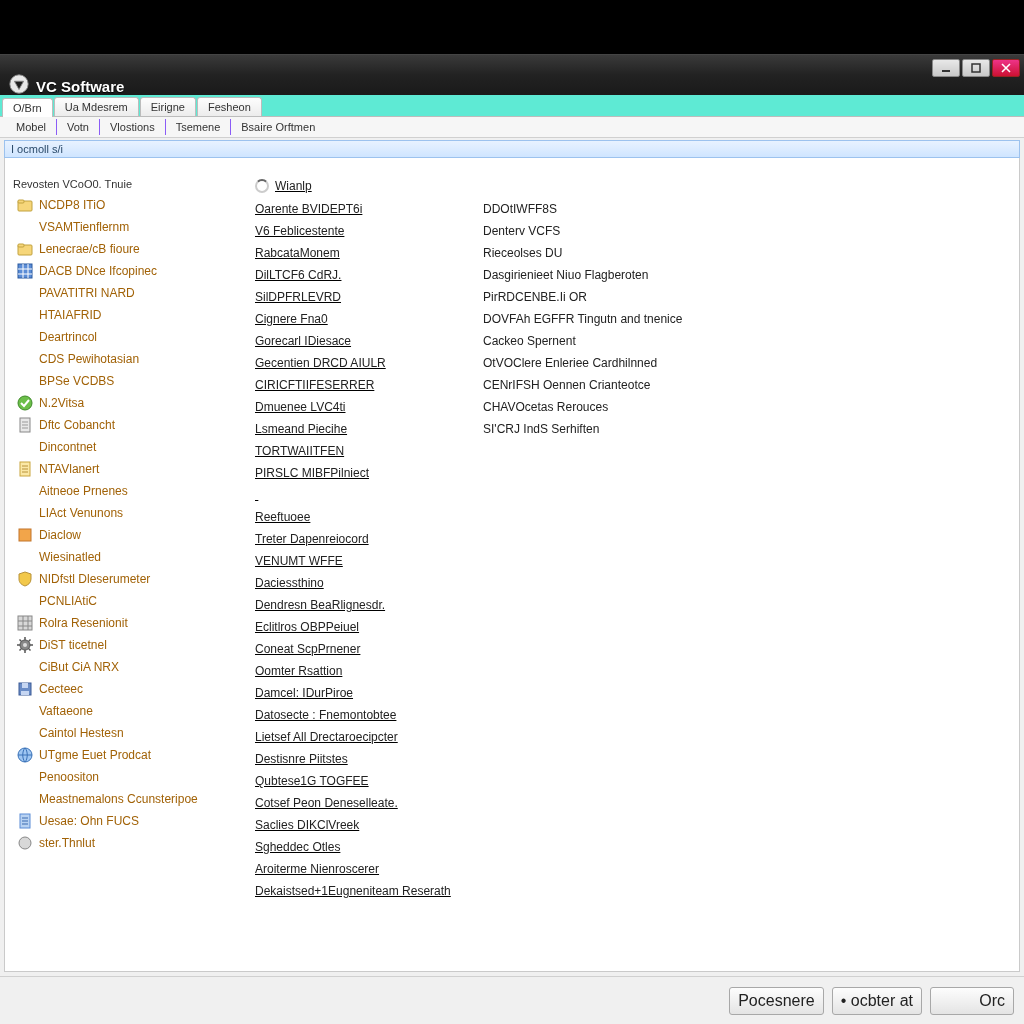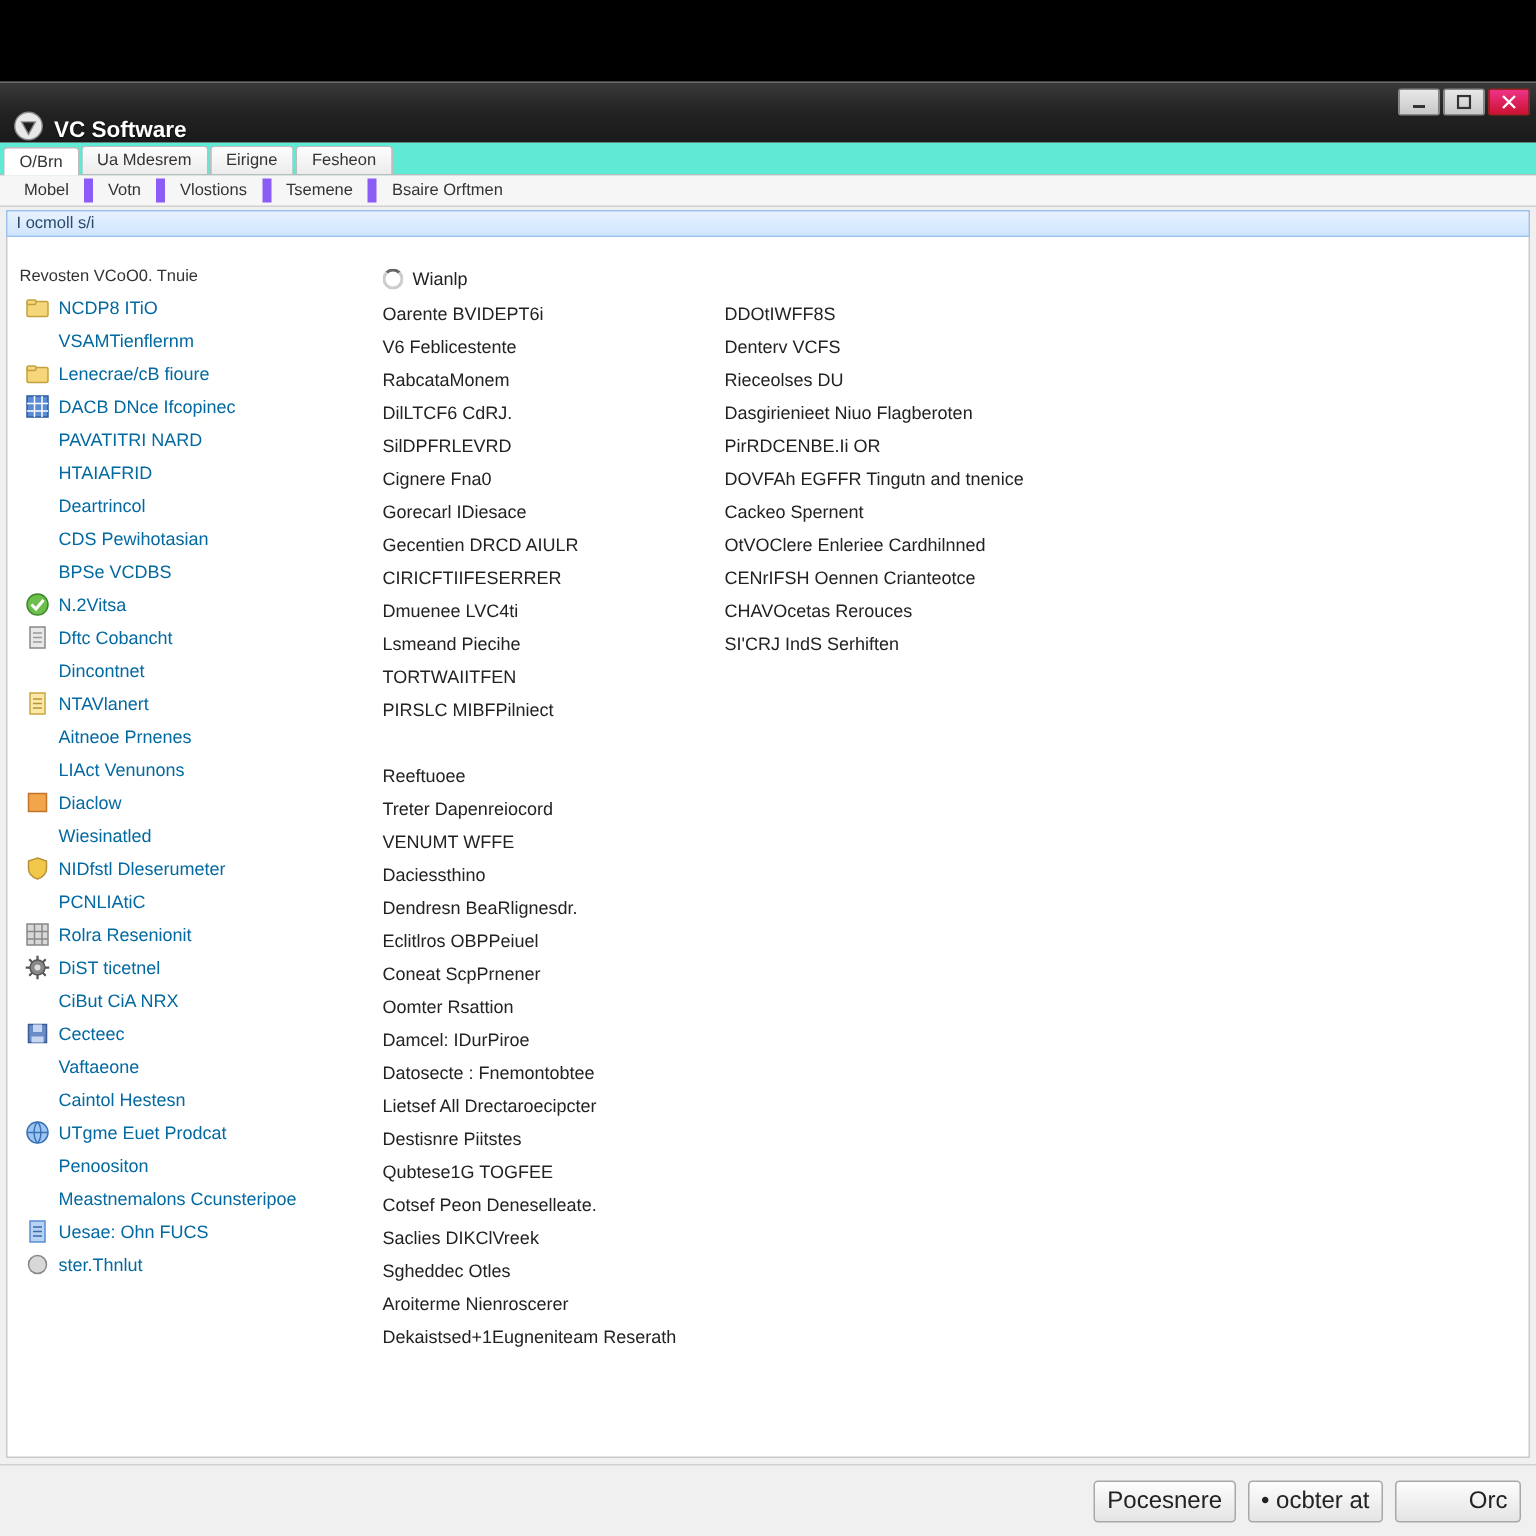--- a/index.html
+++ b/index.html
@@ -86,21 +86,21 @@
     display: flex;
     align-items: center;
     background: #f6f6f6;
     border-bottom: 1px solid #d0d0d0;
     padding: 2px 6px;
     font-size: 11px;
     color: #333;
   }
   .module-item {
     padding: 2px 10px;
-    border-right: 6px solid #8b5cf6;
+    border-right: 1px solid #8b5cf6;
   }
   .module-item:last-child { border-right: none; }
 
   
   .section-header {
     background: linear-gradient(to bottom,#e8f2ff,#cfe5ff);
     border: 1px solid #9cc2ee;
     margin: 2px 4px 0 4px;
     padding: 2px 6px;
     font-size: 11px;
@@ -119,35 +119,35 @@
     position: relative;
   }
   .columns {
     display: flex;
     gap: 18px;
   }
   .col {
     flex: 0 0 auto;
   }
   .col.tree { width: 220px; }
-  .col.mid  { width: 210px; }
+  .col.mid  { width: 210px; text-decoration: underline; }
   .col.right{ width: 280px; }
 
   .tree-title {
     font-size: 11px;
     color: #333;
     padding: 2px 0 4px 0;
   }
   .tree-list { list-style: none; }
   .tree-list li {
     display: flex;
     align-items: center;
     padding: 2px 0 2px 4px;
     font-size: 12px;
-    color: #0369a1;
+    color: #a16207;
     height: 22px;
     white-space: nowrap;
   }
   .tree-icon {
     width: 16px; height: 16px;
     margin-right: 6px;
     flex: 0 0 16px;
     display: flex; align-items: center; justify-content: center;
   }
   .tree-icon svg { width: 16px; height: 16px; }

